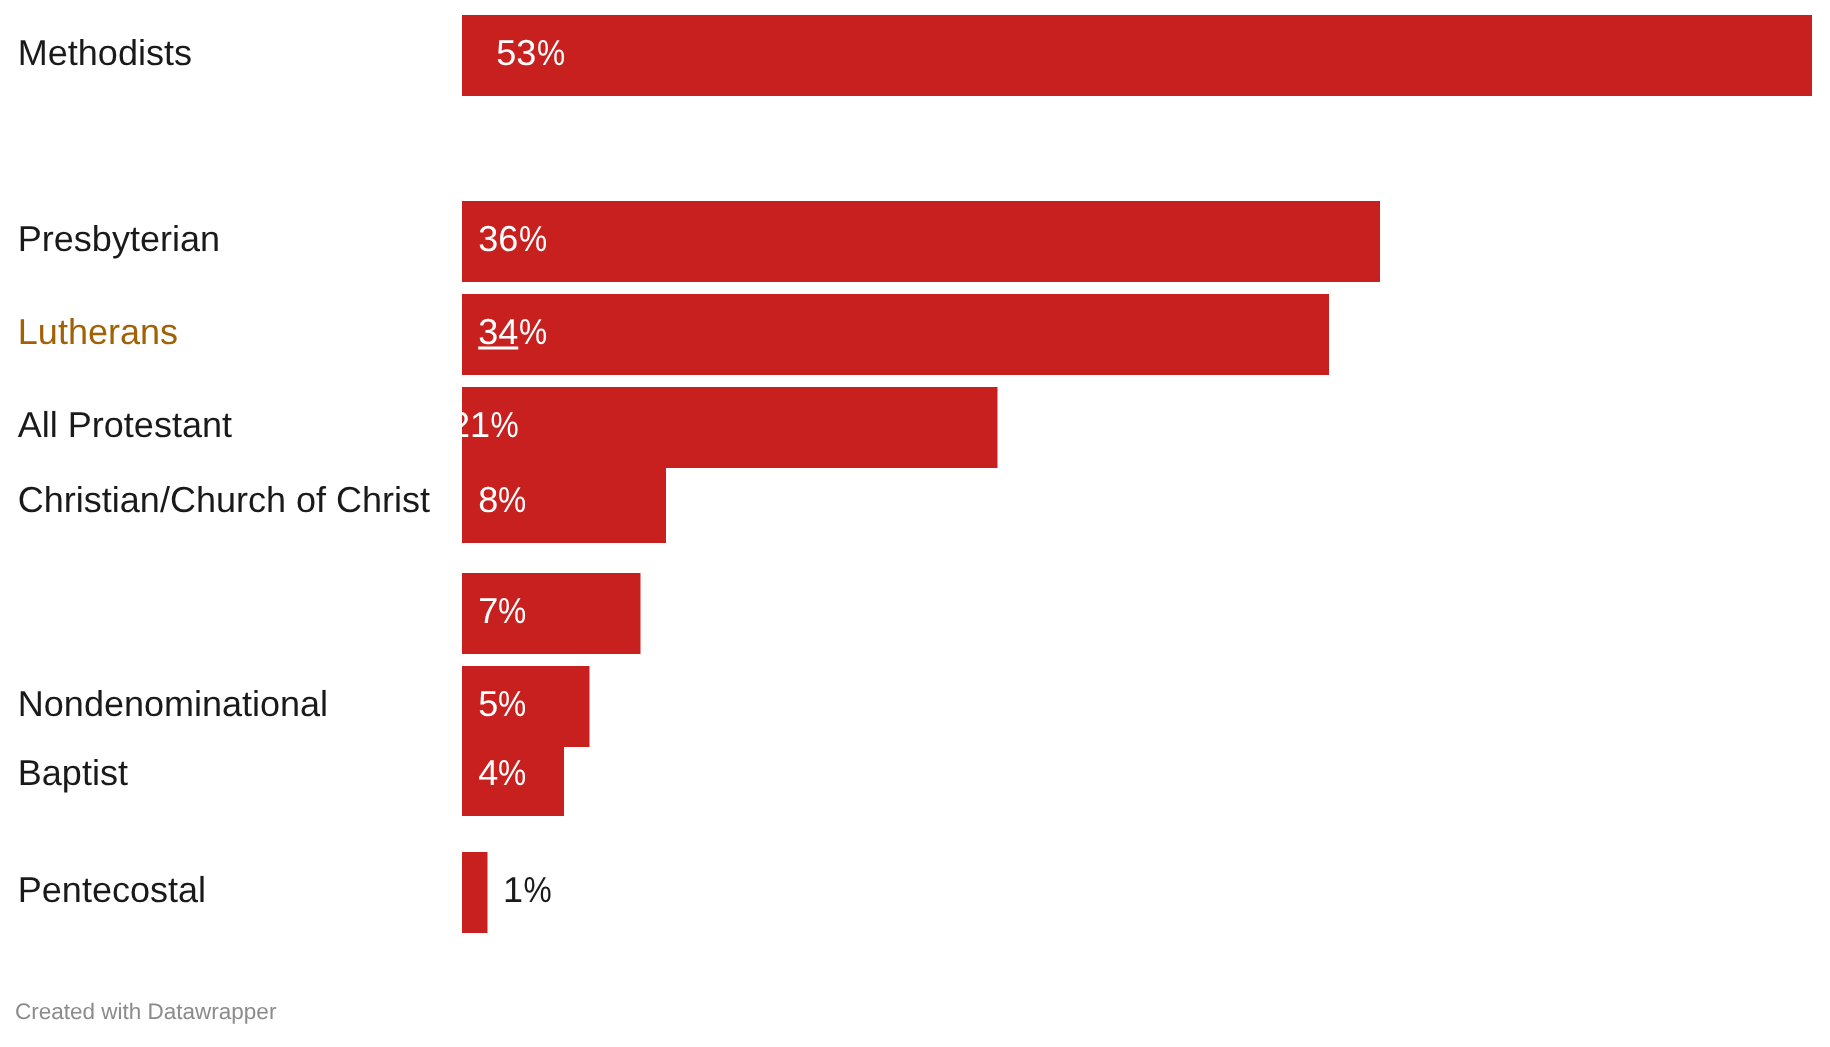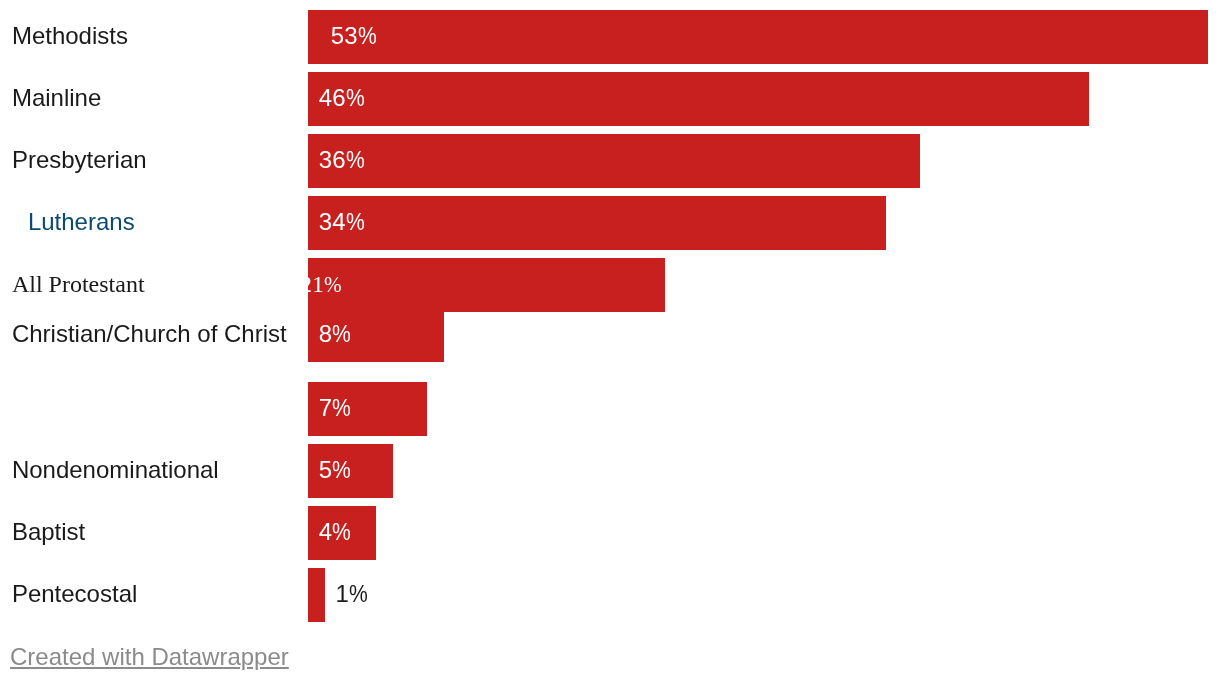--- a/index.html
+++ b/index.html
@@ -13,25 +13,25 @@
   }
   #chart {
     position:relative; width:1220px; height:698px;
     background:#ffffff;
   }
   .bar-row { position:absolute; left:0; width:1124px; height:54px; }
   .bar-row.row-0 { top:10px; }
   .bar-row.row-1 { top:72px; }
   .bar-row.row-2 { top:134px; }
   .bar-row.row-3 { top:196px; }
-  .bar-row.row-4 { top:258px;font-family:Liberation Serif, serif; }
+  .bar-row.row-4 { top:258px; }
   .bar-row.row-5 { top:308px; }
   .bar-row.row-6 { top:382px; }
   .bar-row.row-7 { top:444px; }
-  .bar-row.row-8 { top:506px; }
+  .bar-row.row-8 { top:490px; }
   .bar-row.row-9 { top:568px; }
 
   .category-label {
     position:absolute; left:11.9px; top:-0.55px;
     height:54px; line-height:54px;
     font-size:24px; color:#1a1a1a; white-space:nowrap;
     will-change:opacity;
   }
   .bar {
     position:absolute; top:0; left:308px; height:54px;
@@ -44,68 +44,62 @@
   }
   .bar-value.outside { color:#1a1a1a; }
 
   .row-0 .bar { width:900.4px; }
   .row-0 .bar-value { left:318.8px;margin-left:12px; }
   .row-1 .bar { width:781.48px; }
   .row-1 .bar-value { left:318.8px; }
   .row-2 .bar { width:611.59px; }
   .row-2 .bar-value { left:318.8px; }
   .row-3 .bar { width:577.62px; }
-  .row-3 .bar-value { left:318.8px; }
+  .row-3 .bar-value { left:318.8px;text-decoration:underline; }
   .row-4 .bar { width:356.76px; }
   .row-4 .bar-value { left:318.8px; }
   .row-5 .bar { width:135.91px; }
   .row-5 .bar-value { left:318.8px; }
   .row-6 .bar { width:118.92px; }
   .row-6 .bar-value { left:318.8px; }
   .row-7 .bar { width:84.94px; }
   .row-7 .bar-value { left:318.8px; }
   .row-8 .bar { width:67.95px; }
   .row-8 .bar-value { left:318.8px; }
   .row-9 .bar { width:16.99px; }
   .row-9 .bar-value { left:335.39px; }
   .pct { display:inline-block; transform:scaleX(0.88); transform-origin:left center; }
 
   .chart-credit {
-    position:absolute; left:10px; top:644px;
-    font-size:24px; line-height:26px; color:#8b8b8b;
+    position:absolute; left:10px; top:662px;
+    font-size:15px; line-height:26px; color:#8b8b8b;
     white-space:nowrap;
     will-change:opacity;
-    text-decoration:underline;
   }
 </style>
 </head>
 <body>
 
 <div id="chart" style="background: rgb(255, 255, 255);">
 
   <div class="bar-row row-0">
     <span class="category-label" style="color: rgb(26, 26, 26);">Methodists</span>
     <div class="bar" style="width: 900.4px; background: rgb(200, 32, 31);"></div>
     <span class="bar-value" style="left: 318.8px; color: rgb(255, 255, 255);">53<span class="pct">%</span></span>
   </div>
 
-  <div class="bar-row row-1">
-    <span class="category-label" style="color: rgb(26, 26, 26);">Mainline</span>
-    <div class="bar" style="width: 781.479px; background: rgb(200, 32, 31);"></div>
-    <span class="bar-value" style="left: 318.8px; color: rgb(255, 255, 255);">46<span class="pct">%</span></span>
-  </div>
 
   <div class="bar-row row-2">
     <span class="category-label" style="color: rgb(26, 26, 26);">Presbyterian</span>
     <div class="bar" style="width: 611.592px; background: rgb(200, 32, 31);"></div>
     <span class="bar-value" style="left: 318.8px; color: rgb(255, 255, 255);">36<span class="pct">%</span></span>
   </div>
 
   <div class="bar-row row-3">
-    <span class="category-label" style="color: #0c4a6e; margin-left: 16px;">Lutherans</span>
+    <span class="category-label" style="color: #a16207;">Lutherans</span>
     <div class="bar" style="width: 577.615px; background: rgb(200, 32, 31);"></div>
     <span class="bar-value" style="left: 318.8px; color: rgb(255, 255, 255);">34<span class="pct">%</span></span>
   </div>
 
   <div class="bar-row row-4">
     <span class="category-label" style="color: rgb(26, 26, 26);">All Protestant</span>
     <div class="bar" style="width: 356.762px; background: rgb(200, 32, 31);"></div>
     <span class="bar-value" style="left: 300px; color: rgb(255, 255, 255);">21<span class="pct">%</span></span>
   </div>
 

